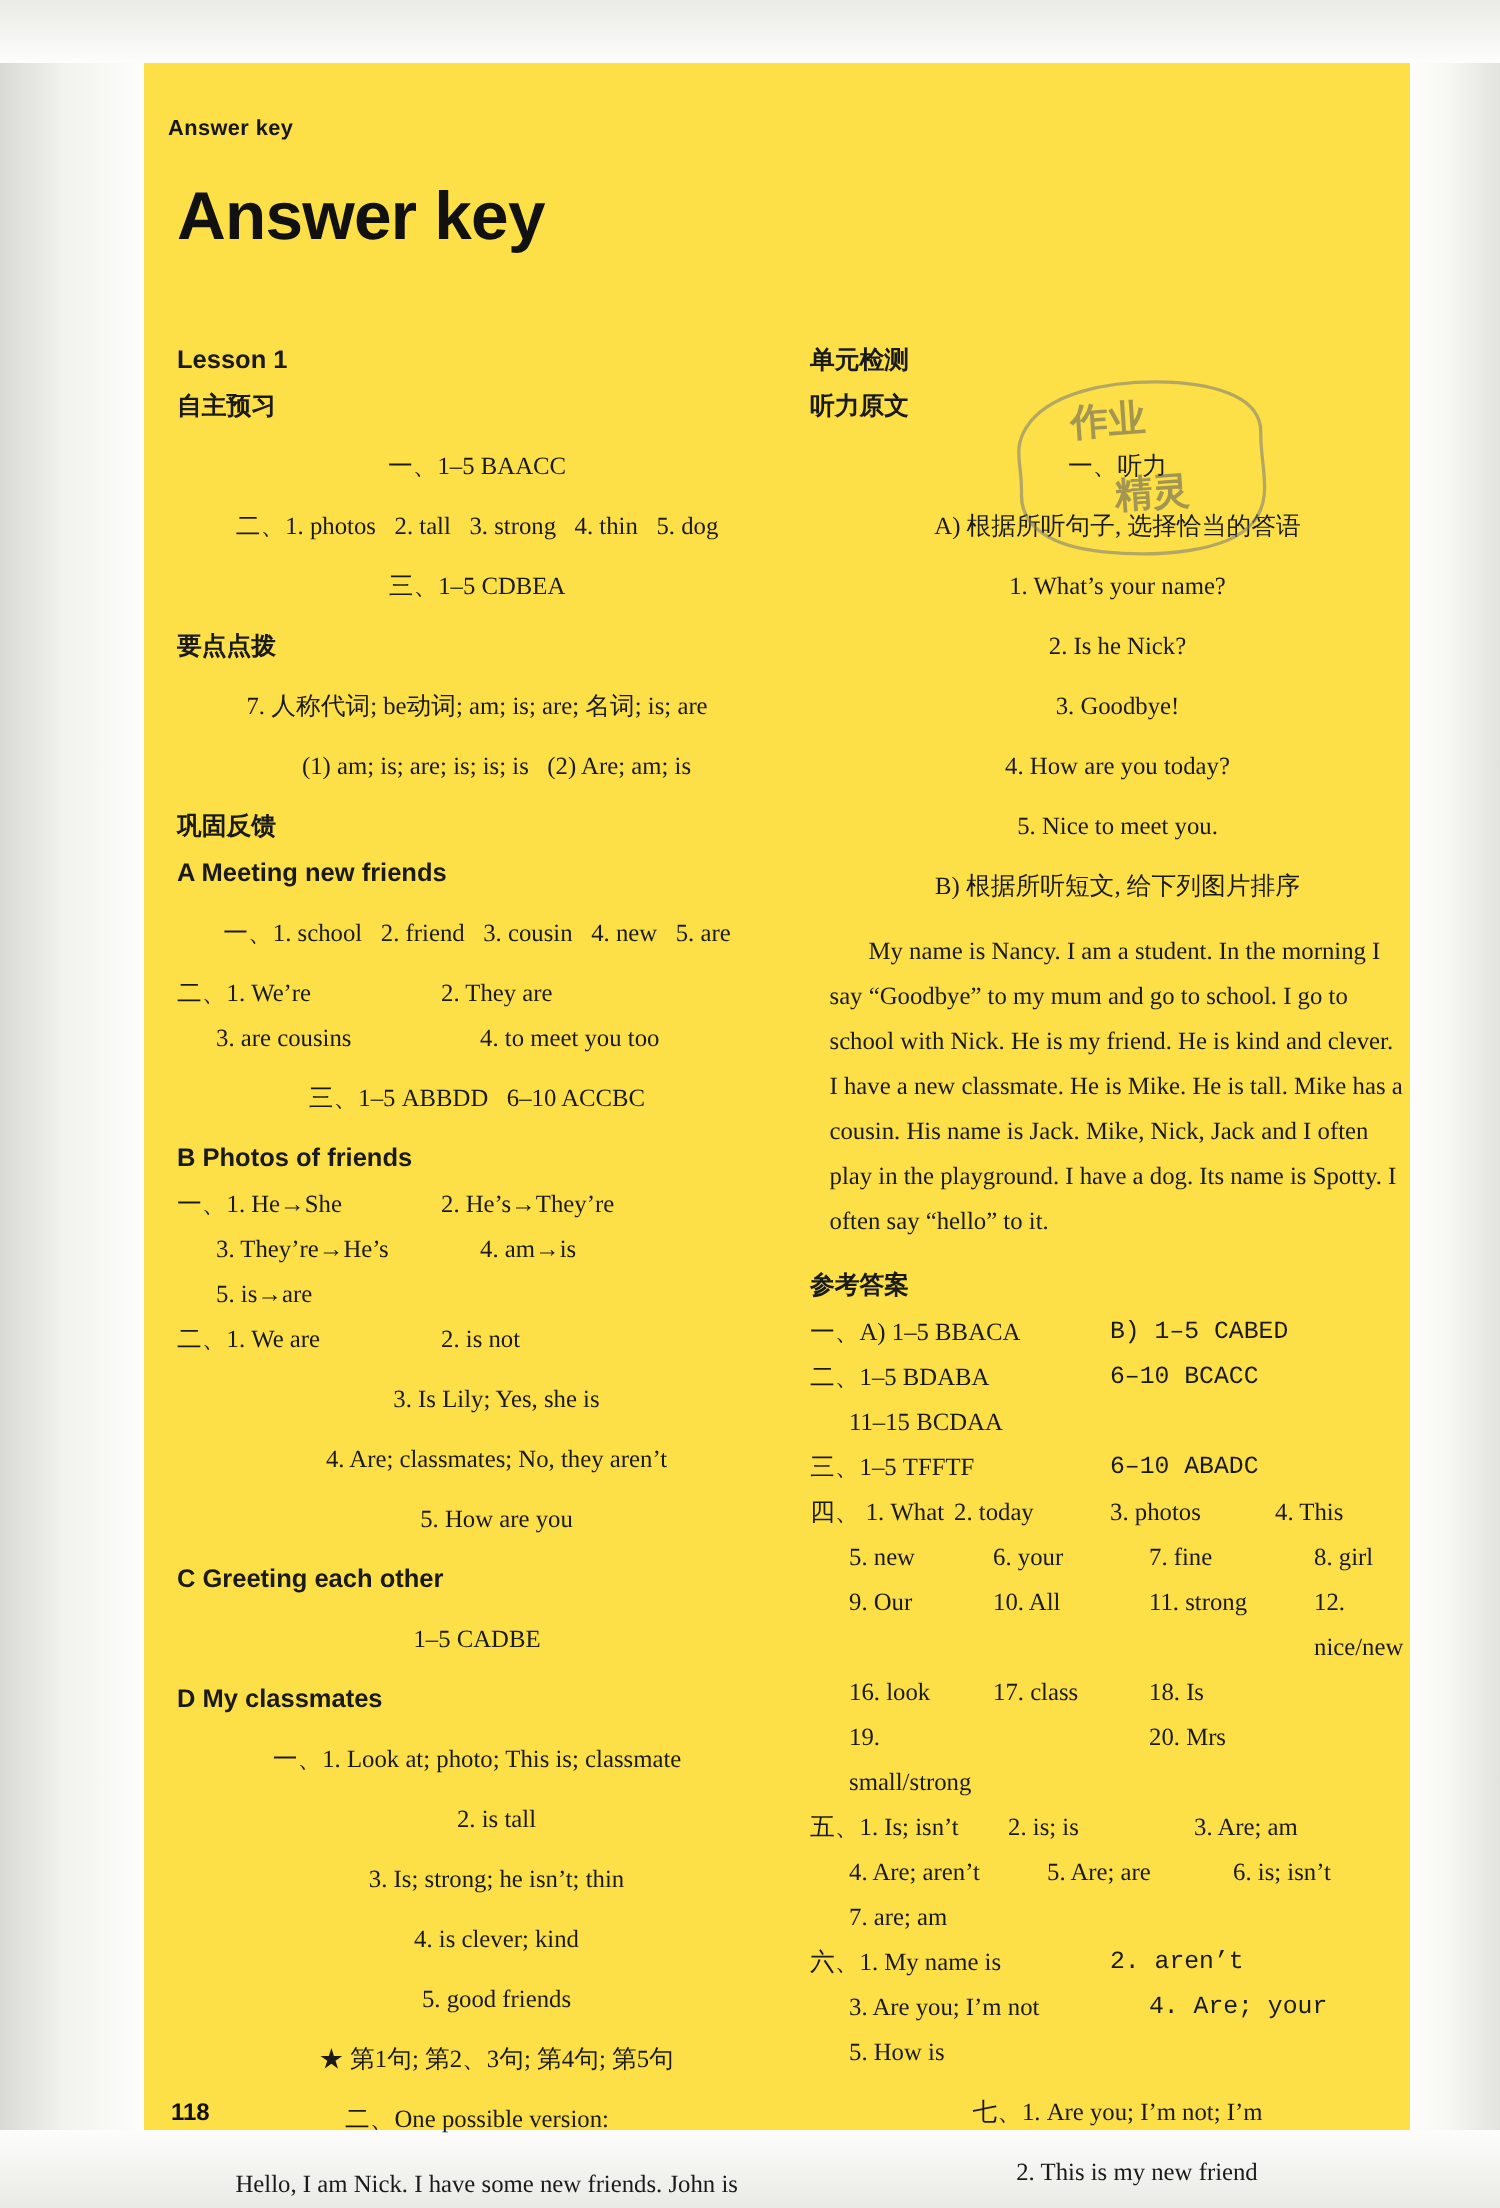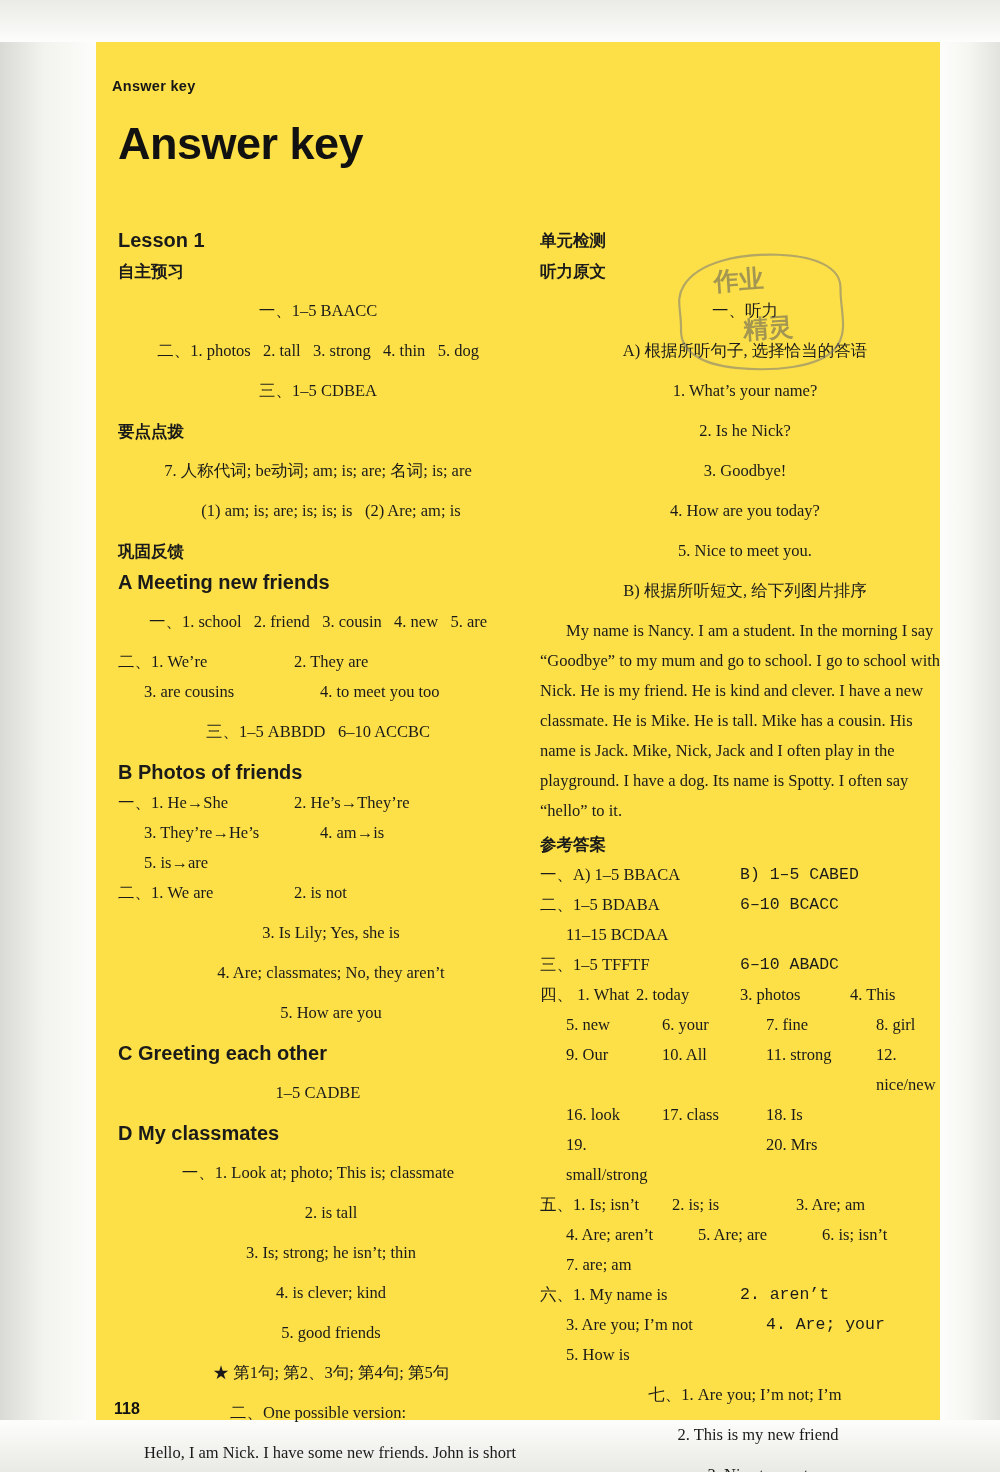--- a/index.html
+++ b/index.html
@@ -47,27 +47,27 @@
 
   .col{
     position:absolute;top:225px;
     font-size:16.5px;line-height:30px;
   }
   .col-left{left:118px;width:400px;}
   .col-right{left:540px;width:410px;}
 
   .sec-head{
     font-family:"Liberation Sans", sans-serif;
-    font-weight:bold;font-size:20px;
+    font-weight:bold;font-size:17px;
     margin:0 0 1px 0;
   }
   .sec-head.cn{font-size:16.5px;}
   .line{margin:10px;white-space:pre;text-align:center;}
   .indent1{padding-left:26px;}
-  .para{margin:0;text-indent:0;}
+  .para{margin:13px;text-indent:0;}
   .para.ind{text-indent:26px;}
   .blk{margin-top:3px;}
 
   .row{display:flex;}
   .row .c1{width:176px;flex:0 0 176px;}
   .row .c2{flex:1;}
   .row3 .c1{width:132px;flex:0 0 132px;}
   .row3 .c2{width:124px;flex:0 0 124px;}
   .row3 .c3{flex:1;}
   .row4 .c1{width:96px;flex:0 0 96px;}

